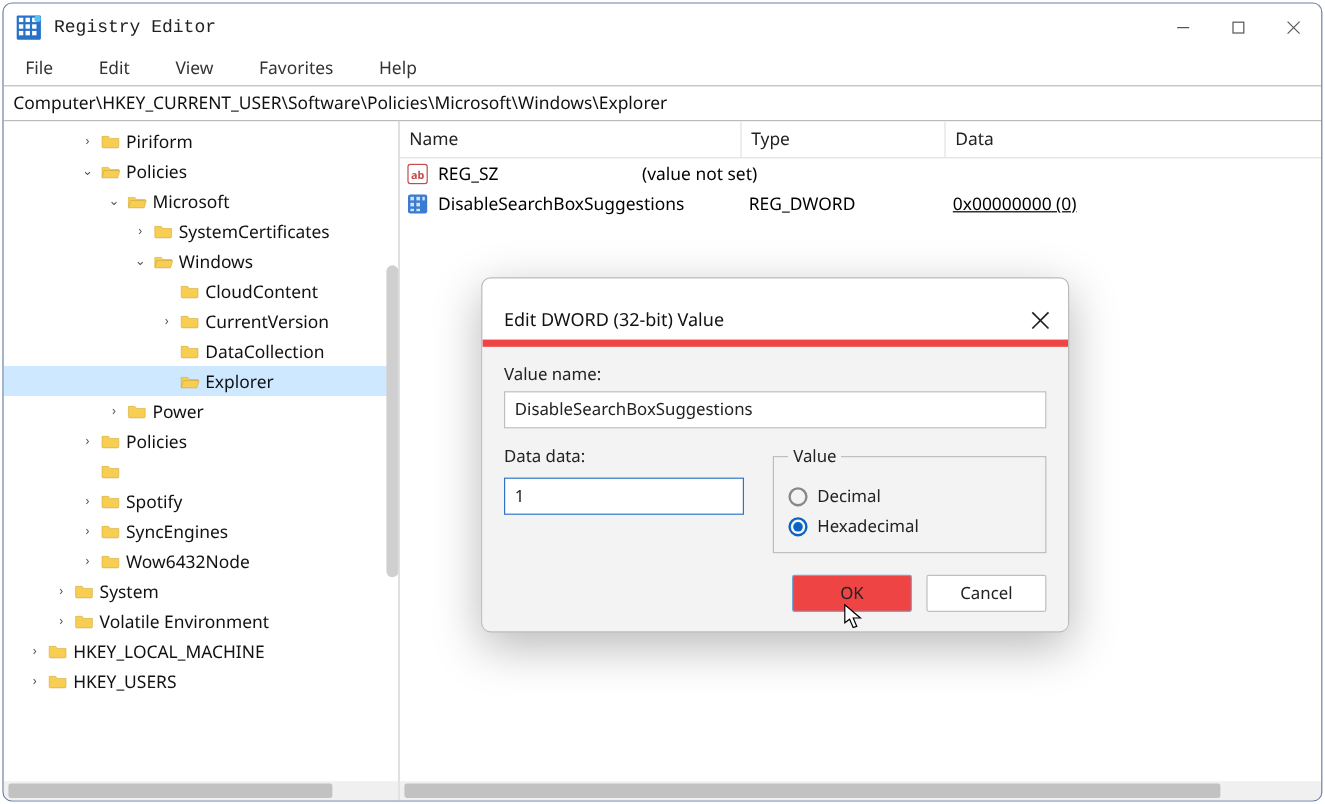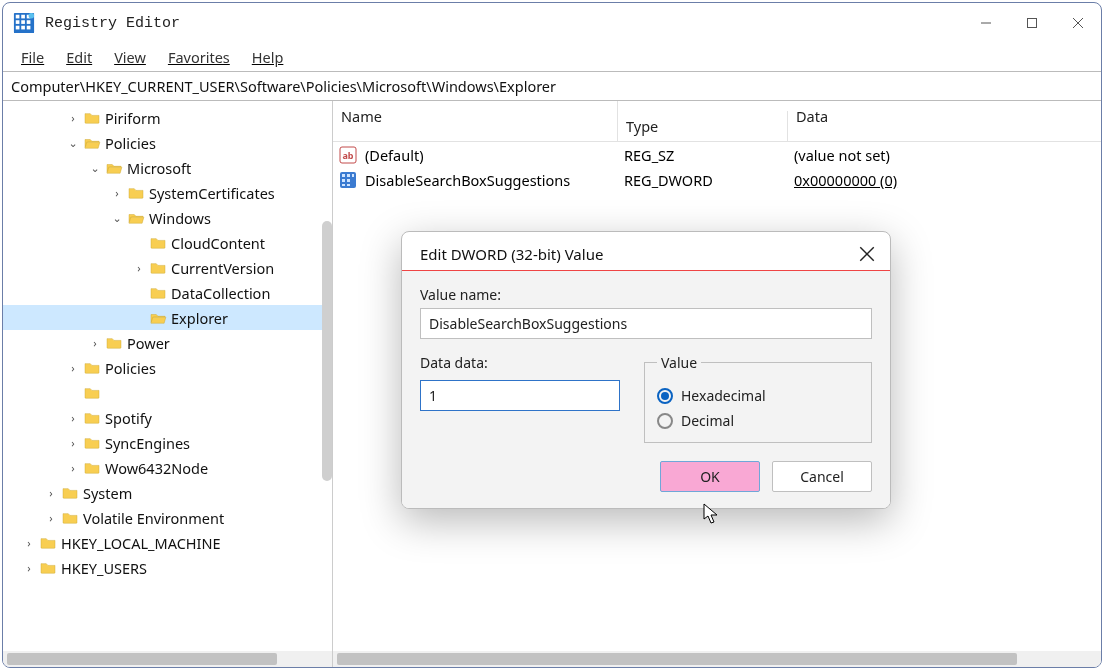--- a/index.html
+++ b/index.html
@@ -13,21 +13,21 @@
 
   
   .titlebar { height: 40px; display: flex; align-items: center; padding: 0 0 0 10px; }
   .titlebar .icon { width: 22px; height: 22px; margin-right: 10px; }
   .titlebar .title { font-size: 15px; color: #222; flex: 1; font-family: Liberation Mono, monospace; }
   .caption-btns { display: flex; height: 100%; }
   .caption-btn { width: 46px; display: flex; align-items: center; justify-content: center; color: #555; }
   .caption-btn svg { width: 12px; height: 12px; }
 
   
-  .menubar { height: 28px; display: flex; align-items: center; padding: 0 8px; gap: 2px; text-decoration: underline; }
+  .menubar { height: 28px; display: flex; align-items: center; padding: 0 8px; gap: 18px; }
   .menubar .item { padding: 3px 10px; font-size: 14.5px; color: #333; border-radius: 3px; }
 
   
   .address { border-top: 1px solid #bbb; border-bottom: 1px solid #bbb; padding: 4px 8px; font-size: 14.5px; color: #111; }
 
   
   .split { flex: 1; display: flex; min-height: 0; }
   .tree-pane { width: 330px; border-right: 1px solid #ccc; overflow: hidden; position: relative; }
   .list-pane { flex: 1; position: relative; overflow: hidden; }
 
@@ -41,60 +41,60 @@
   .tree-label { color: #111; }
 
   
   .folder-svg { fill: #f8ce52; stroke: #caa52e; stroke-width: .5; }
   .folder-open-svg { fill: #f8ce52; stroke: #caa52e; stroke-width: .5; }
 
   
   .list-header { display: flex; border-bottom: 1px solid #e2e2e2; font-size: 14.5px; color: #222; }
   .list-header .col { padding: 5px 8px; border-right: 1px solid #e2e2e2; }
   .col-name { width: 285px; }
-  .col-type { width: 170px; margin-top: 10px; }
+  .col-type { width: 170px; }
   .col-data { flex: 1; border-right: none !important; }
 
   .list-rows { font-size: 14.5px; }
   .list-row { display: flex; height: 25px; align-items: center; }
   .list-row .cell { padding: 0 8px; white-space: nowrap; }
   .val-ico { width: 18px; height: 18px; margin-left: 6px; flex: none; }
 
   
   .hscroll { position: absolute; bottom: 0; left: 0; right: 0; height: 16px; background: #f0f0f0; }
   .hscroll .thumb { position: absolute; top: 2px; height: 12px; background: #c2c2c2; border-radius: 2px; }
   .vscroll { position: absolute; top: 120px; right: 0; width: 10px; height: 260px; background: #cfcfcf; border-radius: 5px; }
 
   
   .dialog-backdrop { position: absolute; inset: 0; pointer-events: none; }
   .dialog {
     position: absolute; left: 398px; top: 228px; width: 490px;
     background: #fff; border: 1px solid #bbb; border-radius: 8px;
     box-shadow: 0 12px 40px rgba(0,0,0,0.28);
     display: flex; flex-direction: column; overflow: hidden;
   }
-  .dialog-title { display: flex; align-items: center; padding: 12px 14px 6px 18px; font-size: 15px; color: #111; }
+  .dialog-title { display: flex; align-items: center; padding: 25px 14px 6px 18px; font-size: 15px; color: #111; }
   .dialog-title .t { flex: 1; }
   .dialog-title .x { width: 18px; height: 18px; color: #333; }
-  .dialog-body { background: #f3f3f3; border-top: 1px solid #ef4444; padding: 14px 18px 16px; font-size: 14px; color: #222; }
+  .dialog-body { background: #f3f3f3; border-top: 6px solid #ef4444; padding: 14px 18px 16px; font-size: 14px; color: #222; }
   .field-label { margin-bottom: 4px; }
   .ro-input { width: 100%; background: #fff; border: 1px solid #bfbfbf; padding: 5px 8px; font-size: 14px; color: #222; }
   .rw-input { background: #fff; border: 1px solid #2e73c8; padding: 5px 8px; font-size: 14px; color: #222; outline: none; }
   .row2 { display: flex; gap: 24px; margin-top: 14px; }
   .row2 .left { display: flex; flex-direction: column; gap: 4px; width: 200px; }
   .row2 .right { flex: 1; }
   fieldset.base { border: 1px solid #bfbfbf; padding: 8px 12px 12px; }
   fieldset.base legend { padding: 0 4px; font-size: 14px; color: #222; }
   .radio-row { display: flex; align-items: center; gap: 8px; margin-top: 6px; font-size: 14px; }
   .radio { width: 16px; height: 16px; border-radius: 50%; border: 2px solid #888; display: inline-flex; align-items: center; justify-content: center; }
   .radio.checked { border-color: #0a63c2; }
   .radio.checked::after { content: ""; width: 8px; height: 8px; border-radius: 50%; background: #0a63c2; }
   .dialog-buttons { display: flex; justify-content: flex-end; gap: 12px; margin-top: 18px; }
   .btn { min-width: 100px; padding: 5px 0; text-align: center; border: 1px solid #bfbfbf; background: #fff; font-size: 14px; border-radius: 2px; }
-  .btn.primary { background: #f9a8d4; border-color: #6fa7d8; }
+  .btn.primary { background: #ef4444; border-color: #6fa7d8; }
 
   .cursor { position: absolute; left: 700px; top: 500px; width: 18px; height: 22px; pointer-events: none; }
 </style>
 </head>
 <body>
 
 <div class="window">
 
   <div class="titlebar">
     <svg class="icon" viewBox="0 0 24 24">
@@ -288,21 +288,20 @@
       <div class="list-header">
         <div class="col col-name">Name</div>
         <div class="col col-type">Type</div>
         <div class="col col-data">Data</div>
       </div>
       <div class="list-rows" id="list-rows">
           <div class="list-row">
             <svg class="val-ico" viewBox="0 0 18 18">
               <use href="#val-string"></use>
             </svg>
-            <div class="cell" style="width: 259px;">(Default)</div>
             <div class="cell" style="width: 170px;">REG_SZ</div>
             <div class="cell" style="flex: 1 1 0%;">(value not set)</div>
           </div>
           <div class="list-row">
             <svg class="val-ico" viewBox="0 0 18 18">
               <use href="#val-binary"></use>
             </svg>
             <div class="cell" style="width: 259px;">DisableSearchBoxSuggestions</div>
             <div class="cell" style="width: 170px;">REG_DWORD</div>
             <div class="cell" style="flex: 1 1 0%; text-decoration: underline;">0x00000000 (0)</div>
@@ -329,26 +328,26 @@
 
         <div class="row2">
           <div class="left">
             <div class="field-label">Data data:</div>
             <input class="rw-input" value="1" style="">
           </div>
           <div class="right">
             <fieldset class="base">
               <legend>Value</legend>
               <div class="radio-row">
+                <span class="radio"></span>
+                <span>Decimal</span>
+              </div>
+              <div class="radio-row">
                 <span class="radio checked"></span>
                 <span>Hexadecimal</span>
-              </div>
-              <div class="radio-row">
-                <span class="radio"></span>
-                <span>Decimal</span>
               </div>
             </fieldset>
           </div>
         </div>
 
         <div class="dialog-buttons">
           <div class="btn primary">OK</div>
           <div class="btn">Cancel</div>
         </div>
       </div>

